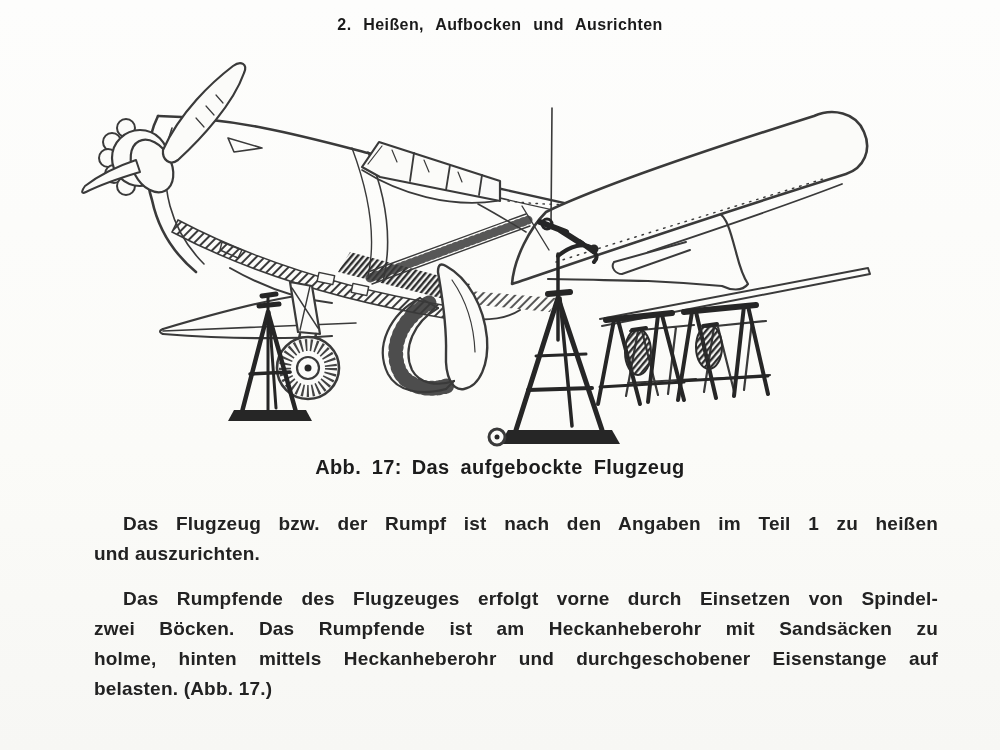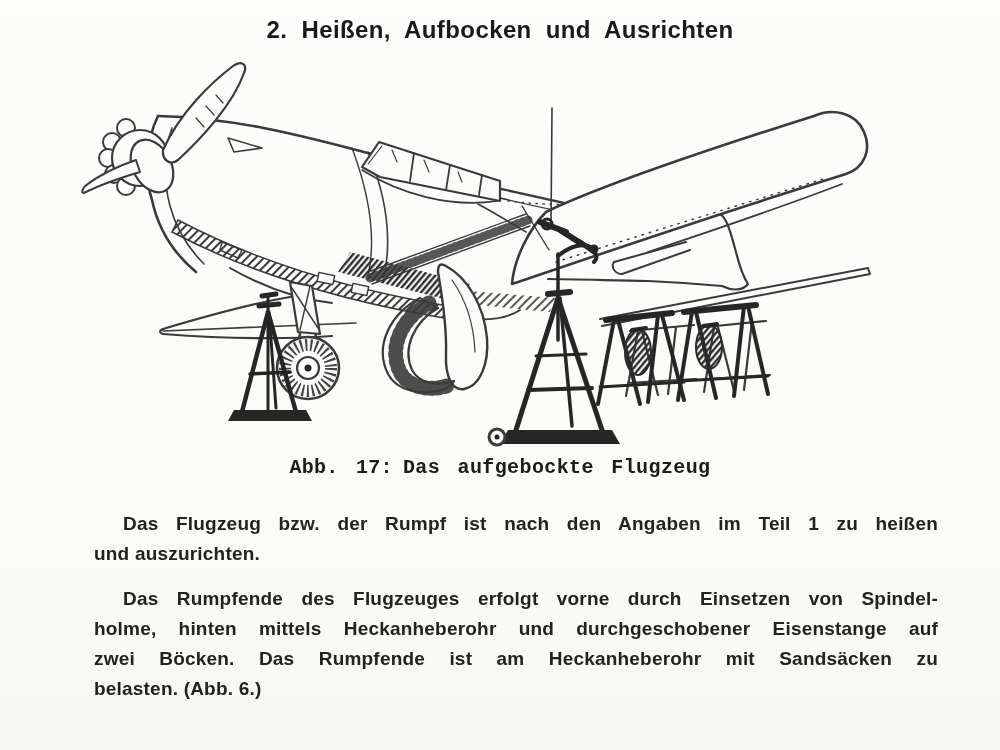--- a/index.html
+++ b/index.html
@@ -7,27 +7,27 @@
   }
   html,body{margin:0;padding:0;}
   body{
     width:1000px;height:750px;position:relative;overflow:hidden;
     background:linear-gradient(180deg,#fdfdfc 0%,#fbfbf8 60%,#f7f7f4 100%);
     font-family:"Liberation Sans","DejaVu Sans",sans-serif;
     color:var(--text);
   }
   .heading{
     position:absolute;top:16px;left:0;width:100%;
-    text-align:center;font-size:24px;font-weight:bold;
+    text-align:center;font-size:16px;font-weight:bold;
     letter-spacing:.4px;word-spacing:7px;color:#1a1a1a;
   }
   .figure-wrap{position:absolute;top:55px;left:0;width:1000px;height:400px;}
   .caption{
     position:absolute;top:456px;left:0;width:100%;
-    text-align:center;font-size:20px;color:#1c1c1c;word-spacing:5px;font-family:Liberation Mono, monospace;
+    text-align:center;font-size:20px;color:#1c1c1c;word-spacing:5px;
   }
   .caption .cap-label{font-weight:bold;letter-spacing:.3px;margin-right:10px;}
   .caption .cap-title{font-weight:bold;letter-spacing:.4px;}
   .bodytext{
     position:absolute;left:62px;top:509px;width:876px;
     font-size:19px;font-weight:bold;color:#222;
   }
   .para{margin:0 0 15px 0;}
   .line{
     line-height:30px;height:30px;white-space:nowrap;
@@ -219,17 +219,17 @@
   <span class="cap-label">Abb. 17:</span><span class="cap-title">Das aufgebockte Flugzeug</span>
 </div>
 
 <div class="bodytext">
     <div class="para">
       <div class="line ind">Das Flugzeug bzw. der Rumpf ist nach den Angaben im Teil 1 zu heißen</div>
       <div class="line last">und auszurichten.</div>
     </div>
     <div class="para">
       <div class="line ind">Das Rumpfende des Flugzeuges erfolgt vorne durch Einsetzen von Spindel-</div>
+      <div class="line">zwei Böcken. Das Rumpfende ist am Heckanheberohr mit Sandsäcken zu</div>
       <div class="line">holme, hinten mittels Heckanheberohr und durchgeschobener Eisenstange auf</div>
-      <div class="line">zwei Böcken. Das Rumpfende ist am Heckanheberohr mit Sandsäcken zu</div>
-      <div class="line last">belasten. (Abb. 6.)</div>
+      <div class="line last">belasten. (Abb. 17.)</div>
     </div>
   </div>
 
 </body></html>

